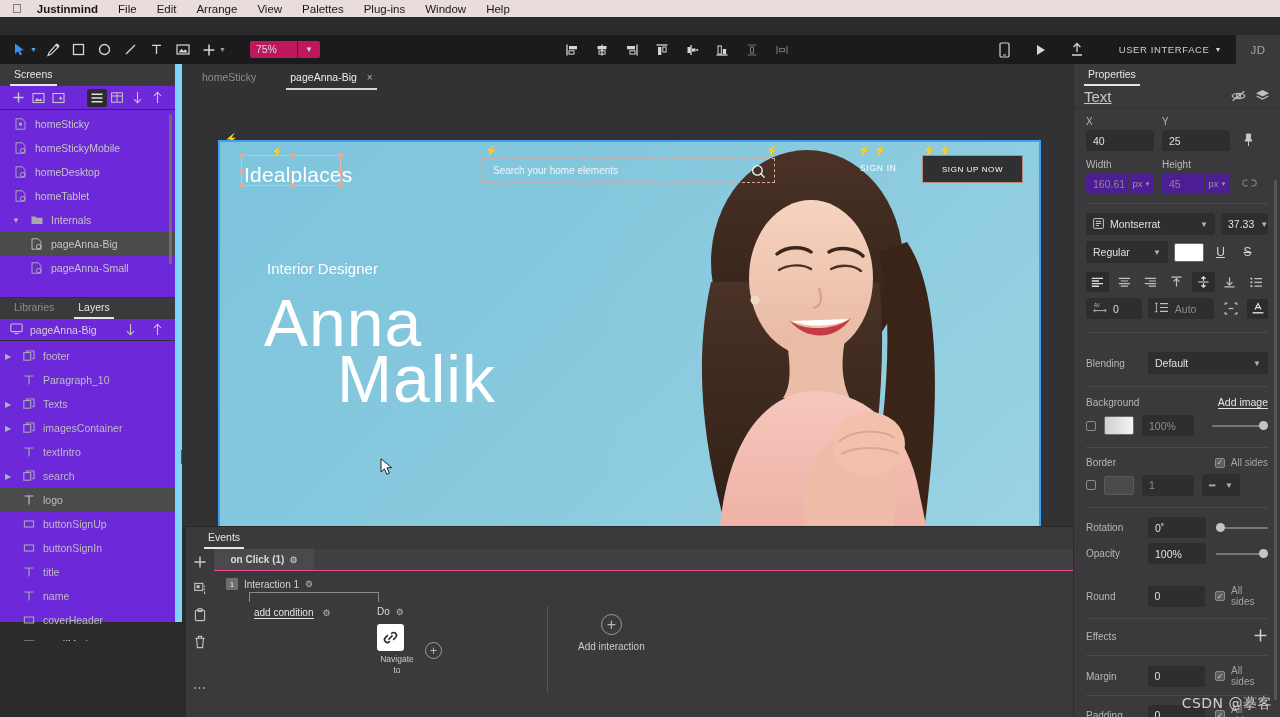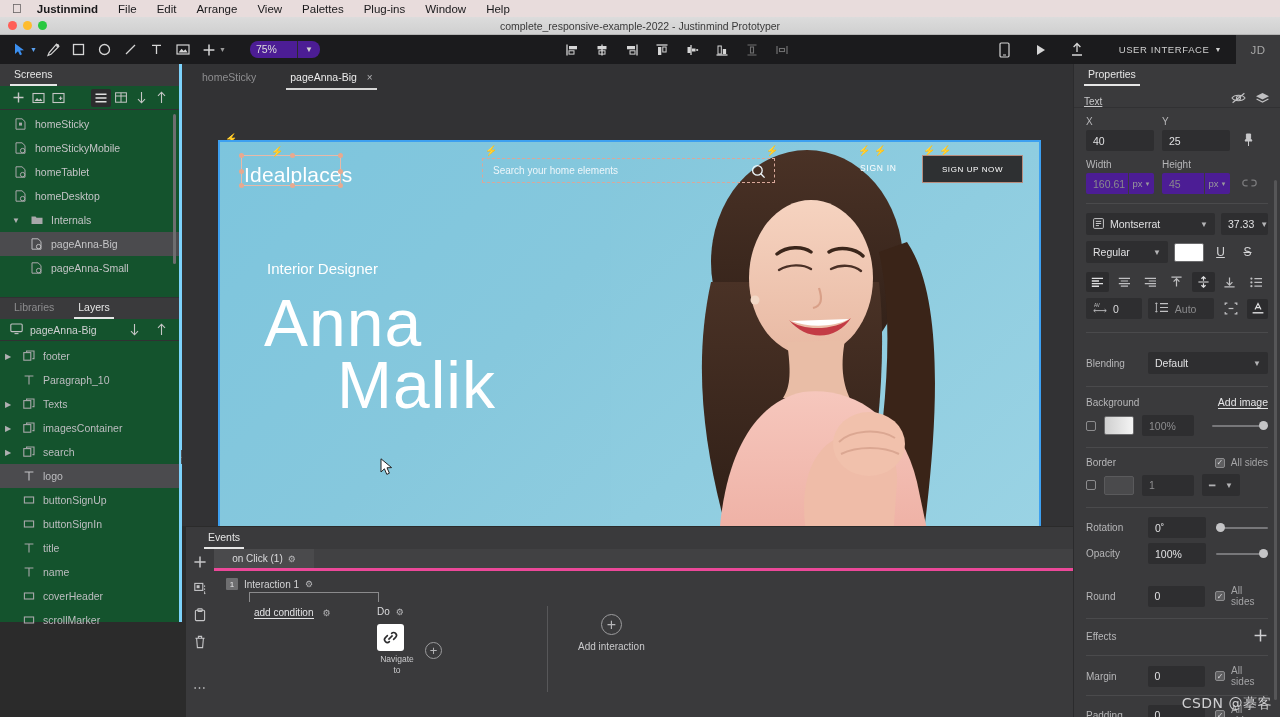--- a/index.html
+++ b/index.html
@@ -40,21 +40,21 @@
   .tb-left { display:flex; align-items:center; padding-left:8px; gap:2px; }
   .tbtn {
     width:24px; height:22px; display:flex; align-items:center; justify-content:center;
     color:#d6d6d6;
   }
   .tbtn svg { display:block; }
   .caret { font-size:7px; color:#5aa0ef; margin-left:-4px; margin-right:2px; }
   .caret.grey { color:#9a9a9a; }
   .zoombox {
     margin-left:20px; display:flex; align-items:center; height:17px;
-    background:#4c1d95; border-radius:8px; overflow:hidden;
+    background:#be185d; border-radius:2px; overflow:hidden;
   }
   .zoombox .zval { width:47px; padding:0 6px; color:#dcdcdc; font-size:10.5px; line-height:17px; }
   .zoombox .zarrow {
     width:23px; height:17px; border-left:1px solid #2b2b2d;
     display:flex; align-items:center; justify-content:center; color:#cfcfcf; font-size:8px;
   }
   .tb-center { display:flex; align-items:center; gap:6px; margin-left:240px; }
   .tb-right { position:absolute; right:0; top:0; height:29px; display:flex; align-items:center; }
   .tb-right .tbtn { margin:0 6px; }
   .ui-sel {
@@ -63,21 +63,21 @@
   }
   .jd-badge {
     width:44px; height:29px; background:#3a3a3c; color:#a8a8a8;
     display:flex; align-items:center; justify-content:center;
     font-size:11.5px; letter-spacing:.5px;
   }
 
   
   .left {
     position:absolute; left:0; top:64px; width:182px; height:558px;
-    background:#14532d; border-right:3px solid #7dd3fc;
+    background:#6d28d9; border-right:7px solid #7dd3fc;
   }
   .panel-tabs { height:22px; display:flex; align-items:flex-end; padding-left:10px; background:#3a3a3c; }
   .ptab {
     font-size:10.5px; color:#8c8c8e; padding:0 4px 4px 4px; margin-right:16px;
     border-bottom:2px solid transparent;
   }
   .ptab.active { color:#e6e6e6; border-bottom-color:#e6e6e6; }
 
   .screens-tools {
     height:24px; display:flex; align-items:center; padding:0 8px;
@@ -170,21 +170,21 @@
     display:flex; align-items:center; justify-content:center;
   }
   .ab-intro {
     position:absolute; left:47px; top:118px; color:#fff; font-size:15px; font-weight:300;
   }
   .ab-name1 {
     position:absolute; left:44px; top:148px; color:#fff; font-size:66px; font-weight:300;
     letter-spacing:1px; line-height:1;
   }
   .ab-name2 {
-    position:absolute; left:117px; top:210px; color:#fff; font-size:66px; font-weight:300;
+    position:absolute; left:117px; top:204px; color:#fff; font-size:66px; font-weight:300;
     letter-spacing:1px; line-height:1;
   }
   .ab-photo {
     position:absolute; right:0; top:0; width:428px; height:397px; overflow:hidden;
   }
 
   .canvas-scrollbar-v { position:absolute; right:15px; top:8px; width:3px; height:120px; background:#5c5c5e; border-radius:2px; }
   .cursor-arrow { position:absolute; left:198px; top:368px; }
 
   
@@ -193,21 +193,21 @@
     background:#3a3a3c;
   }
   .ev-tabs { height:22px; display:flex; align-items:flex-end; padding-left:18px; }
   .ev-body { display:flex; height:168px; }
   .ev-rail {
     width:28px; display:flex; flex-direction:column; align-items:center;
     padding-top:6px; gap:11px; color:#c6c6c8;
   }
   .ev-rail .rdots { margin-top:auto; margin-bottom:22px; letter-spacing:1px; font-size:13px; }
   .ev-main { flex:1; position:relative; }
-  .ev-strip { display:flex; height:22px; border-bottom:3px solid #ec4899; }
+  .ev-strip { display:flex; height:22px; border-bottom:1px solid #ec4899;font-weight:bold; }
   .ev-click {
     width:100px; background:#4a4a4c; display:flex; align-items:center; justify-content:center;
     gap:5px; color:#dcdcde; font-size:10px;
   }
   .ev-rest { flex:1; background:#414143; }
   .ev-inter { display:flex; align-items:center; gap:6px; padding:7px 0 0 12px; color:#d4d4d6; font-size:10px; }
   .num-chip {
     width:12px; height:12px; background:#6e6e70; color:#eaeaec; font-size:8px;
     display:flex; align-items:center; justify-content:center; border-radius:1px;
   }
@@ -240,22 +240,22 @@
     display:flex; align-items:center; justify-content:center; color:#b6b6b8; font-size:16px; line-height:1;
   }
 
   
   .right {
     position:absolute; right:0; top:64px; width:207px; height:653px;
     background:#3a3a3c; border-left:1px solid #2b2b2d;
   }
   .pr-tabs { height:22px; display:flex; align-items:flex-end; padding-left:10px; }
   .pr-sub {
-    height:22px; display:flex; align-items:flex-end; padding:0 10px;
-    border-bottom:1px solid #313133; color:#c8c8ca; font-size:10px;text-decoration:underline;
+    height:22px; display:flex; align-items:center; padding:0 10px;
+    border-bottom:1px solid #313133; color:#c8c8ca; font-size:15px;text-decoration:underline;
   }
   .pr-sub .icons { margin-left:auto; display:flex; gap:9px; color:#c0c0c2; }
   .pr-body { position:relative; height:609px; overflow:hidden; padding:0 12px; }
   .pr-scroll { position:absolute; right:3px; top:72px; width:3px; height:520px; background:#565658; border-radius:2px; }
 
   .lbl { color:#b6b6b8; font-size:10px; }
   .fld {
     background:#2e2e30; border-radius:2px; height:21px; display:flex; align-items:center;
     padding:0 7px; color:#e0e0e2; font-size:10.5px;
   }
@@ -332,28 +332,20 @@
     <span class="mi">File</span>
     <span class="mi">Edit</span>
     <span class="mi">Arrange</span>
     <span class="mi">View</span>
     <span class="mi">Palettes</span>
     <span class="mi">Plug-ins</span>
     <span class="mi">Window</span>
     <span class="mi">Help</span>
   </div>
 
-  <div class="titlebar">
-    <div class="tl-dots">
-      <i style="background:#ff5f57"></i>
-      <i style="background:#febc2e"></i>
-      <i style="background:#28c840"></i>
-    </div>
-    <span class="tl-title">complete_responsive-example-2022 - Justinmind Prototyper</span>
-  </div>
 
   <div class="toolbar">
     <div class="tb-left">
       <div class="tbtn">
         <svg width="12" height="13" viewBox="0 0 12 13">
             <path d="M1 0.5 L1 11 L4 8.2 L6 12.2 L8 11.2 L6.1 7.4 L10 7.2 Z" fill="#3b8ff0"></path>
           </svg>
       </div>
       <span class="caret">▼</span>
       <div class="tbtn">
@@ -551,30 +543,30 @@
         </span>
         <span>homeStickyMobile</span>
       </div>
       <div class="srow">
         <span class="ico">
           <svg width="11" height="12" viewBox="0 0 11 12">
               <path d="M1 0.8 H7 L10 3.6 V11.2 H1 Z" fill="none" stroke="#a8a8aa" stroke-width="1"></path>
               <circle cx="7.6" cy="8.6" r="2.2" fill="none" stroke="#a8a8aa" stroke-width="1"></circle>
             </svg>
         </span>
-        <span>homeTablet</span>
+        <span>homeDesktop</span>
       </div>
       <div class="srow">
         <span class="ico">
           <svg width="11" height="12" viewBox="0 0 11 12">
               <path d="M1 0.8 H7 L10 3.6 V11.2 H1 Z" fill="none" stroke="#a8a8aa" stroke-width="1"></path>
               <circle cx="7.6" cy="8.6" r="2.2" fill="none" stroke="#a8a8aa" stroke-width="1"></circle>
             </svg>
         </span>
-        <span>homeDesktop</span>
+        <span>homeTablet</span>
       </div>
       <div class="srow" style="padding-left:22px">
         <span class="chev">▼</span>
         <span class="ico">
           <svg width="12" height="10" viewBox="0 0 12 10">
               <path d="M0.5 1.5 H4.5 L5.6 2.8 H11.5 V9 H0.5 Z" fill="#a8a8aa"></path>
             </svg>
         </span>
         <span>Internals</span>
       </div>
@@ -657,20 +649,29 @@
       </div>
       <div class="lrow">
         <span class="chev">▶</span>
         <span class="ico">
           <svg width="12" height="12" viewBox="0 0 12 12">
               <rect x="0.8" y="2.6" width="7" height="7.6" fill="none" stroke="#a8a8aa" stroke-width="1.1"></rect>
               <path d="M3.6 2.6 V1 H11 V8.6 H9.4" fill="none" stroke="#a8a8aa" stroke-width="1.1"></path>
             </svg>
         </span>
         <span>imagesContainer</span>
+      </div>
+      <div class="lrow">
+        <span class="nochev"></span>
+        <span class="ico">
+          <svg width="12" height="12" viewBox="0 0 12 12">
+              <path d="M1.6 2 H10.4 M6 2 V10.4" stroke="#a8a8aa" stroke-width="1.1" fill="none"></path>
+            </svg>
+        </span>
+        <span>textIntro</span>
       </div>
       <div class="lrow">
         <span class="chev">▶</span>
         <span class="ico">
           <svg width="12" height="12" viewBox="0 0 12 12">
               <rect x="0.8" y="2.6" width="7" height="7.6" fill="none" stroke="#a8a8aa" stroke-width="1.1"></rect>
               <path d="M3.6 2.6 V1 H11 V8.6 H9.4" fill="none" stroke="#a8a8aa" stroke-width="1.1"></path>
             </svg>
         </span>
         <span>search</span>

